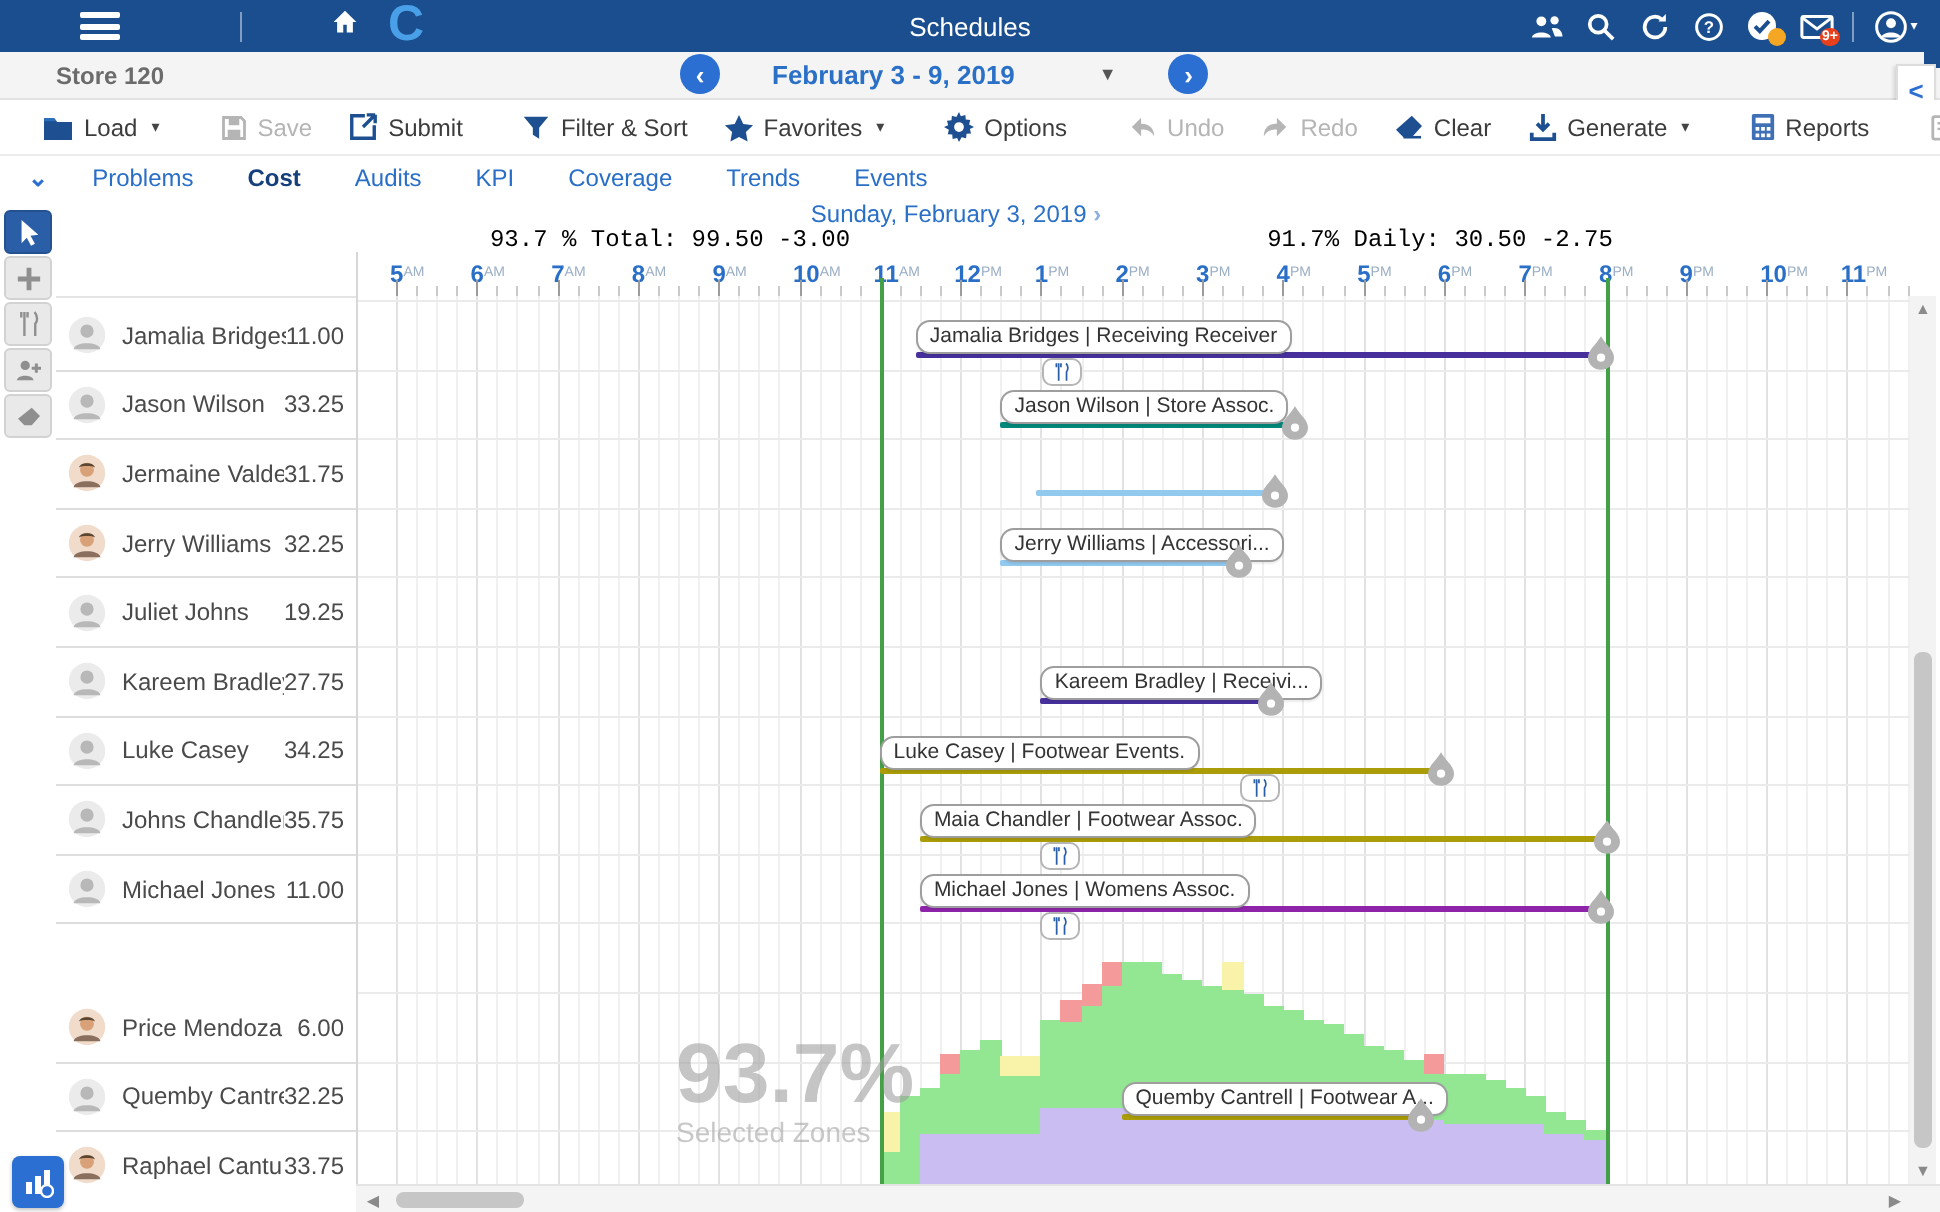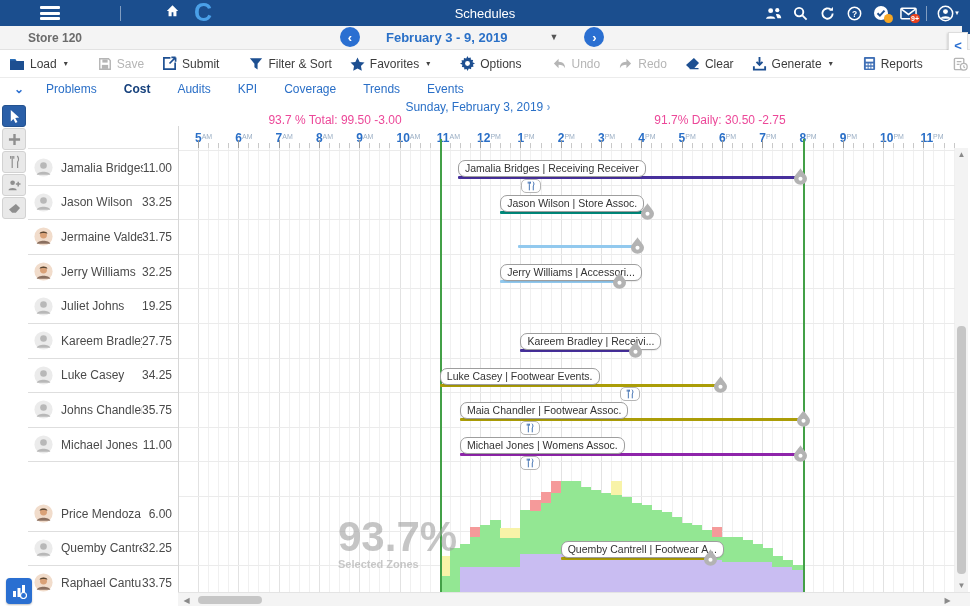--- a/index.html
+++ b/index.html
@@ -26,37 +26,37 @@
   .subheader { position:absolute; left:0; top:26px; width:970px; height:24px; background:#f4f4f4; border-bottom:1px solid #e2e2e2; }
   .store-label { position:absolute; left:28px; top:5px; font-size:12px; font-weight:bold; color:#6b6b6b; }
   .date-nav { position:absolute; left:340px; top:1px; display:flex; align-items:center; gap:26px; }
   .circle-btn { width:20px; height:20px; border-radius:50%; background:#2a6fd1; color:#fff; font-weight:bold; font-size:13px; display:flex; align-items:center; justify-content:center; cursor:pointer; }
   .date-label { font-size:13px; font-weight:bold; color:#2a70c7; cursor:pointer; }
   .date-caret { color:#555; font-size:9px; margin-left:16px; cursor:pointer; }
   .edge-strip { position:absolute; right:0; top:26px; width:8px; height:8px; background:#1b4e8e; }
   .panel-collapse { position:absolute; right:2px; top:32px; width:20px; height:26px; background:#fff; border:1px solid #ddd; box-shadow:-1px 1px 2px rgba(0,0,0,.15); color:#2a6fd1; font-weight:bold; font-size:13px; display:flex; align-items:center; justify-content:center; cursor:pointer; }
 
   
-  .toolbar { position:absolute; left:0; top:50px; width:970px; height:28px; background:#fff; border-bottom:1px solid #ececec; display:flex; align-items:center; padding-left:0; }
+  .toolbar { position:absolute; left:0; top:50px; width:970px; height:28px; background:#fff; border-bottom:1px solid #ececec; display:flex; align-items:center; padding-left:12px; }
   .titem { display:flex; align-items:center; gap:5px; font-size:12px; color:#3c3c3c; margin:0 9px; cursor:pointer; white-space:nowrap; }
   .titem.disabled { color:#b5b5b5; cursor:default; }
   .titem .caret { font-size:8px; color:#444; margin-left:2px; }
   .tsep { width:1px; height:16px; background:#dcdcdc; margin:0 6px; }
 
   
   .tabrow { position:absolute; left:0; top:78px; width:970px; height:22px; background:#fff; display:flex; align-items:center; }
   .tab-collapse { color:#2a6fd1; font-weight:bold; font-size:12px; margin-left:14px; cursor:pointer; }
   .tabs { display:flex; margin-left:22px; gap:27px; }
   .tab { font-size:12px; color:#2a6fc7; cursor:pointer; }
   .tab.active { color:#15407c; font-weight:bold; }
 
   
   .dayhdr { position:absolute; left:178px; top:100px; width:600px; text-align:center; font-size:12px; color:#2a70c7; cursor:pointer; }
   .dayhdr .chev { color:#8ab0dd; font-weight:bold; }
-  .stat { position:absolute; top:113px; font-size:12px; color:#ec4899; text-align:center; white-space:nowrap; }
+  .stat { position:absolute; top:113px; font-size:12px; color:#000000; text-align:center; white-space:nowrap;font-family:Liberation Mono, monospace; }
 
   
   .axis { position:absolute; left:178px; top:126px; width:777px; height:22px; background:#fff; }
   .hlabel { position:absolute; top:2px; white-space:nowrap; }
   .hlabel b { font-size:12px; color:#2a6fc7; }
   .hlabel i { font-style:normal; font-size:7px; color:#9aaec4; vertical-align:3px; }
   .tick { position:absolute; bottom:0; width:1px; background:#c9c9c9; }
   .tick.hour { background:#9b9b9b; }
   .tick.zone { background:#43a047; width:2px; }
 
@@ -74,21 +74,21 @@
 
   
   .chart { position:absolute; left:178px; top:148px; width:777px; height:444px; overflow:hidden; background:#fff; }
   .vline { position:absolute; top:0; height:444px; width:1px; background:#f0f0f0; z-index:1; }
   .vline.hour { background:#e2e2e2; }
   .rowline { position:absolute; left:0; width:777px; height:1px; background:#ebebeb; z-index:1; }
   .zoneline { position:absolute; top:0; height:444px; width:2px; background:#43a047; z-index:3; }
   .hbin { position:absolute; z-index:2; }
   .wmark { position:absolute; z-index:4; pointer-events:none; }
   .wmark .pct { font-size:42px; font-weight:bold; color:rgba(158,158,158,.6); line-height:42px; }
-  .wmark .lbl { font-size:11px; font-weight:bold; color:rgba(170,170,170,.65); }
+  .wmark .lbl { font-size:14px; font-weight:normal; color:rgba(170,170,170,.65); }
   .shiftbar { position:absolute; height:3px; z-index:5; border-radius:1px; }
   .shiftlabel { position:absolute; z-index:6; background:#fff; border:1px solid #9e9e9e; border-radius:7px; font-size:10.5px; color:#333; padding:1px 6px 2px 6px; white-space:nowrap; box-shadow:0 1px 1px rgba(0,0,0,.08); cursor:pointer; }
   .pin { position:absolute; z-index:6; }
   .mealbox { position:absolute; z-index:6; width:20px; height:14px; background:#fff; border:1px solid #b5b5b5; border-radius:5px; display:flex; align-items:center; justify-content:center; cursor:pointer; }
 
   
   .vscroll { position:absolute; left:955px; top:148px; width:13px; height:444px; background:#f3f3f3; z-index:7; }
   .vthumb { position:absolute; left:2px; width:9px; background:#c6c6c6; border-radius:4px; }
   .sarrow { position:absolute; color:#8a8a8a; font-size:8px; width:13px; text-align:center; cursor:pointer; }
   .hscroll { position:absolute; left:178px; top:592px; width:792px; height:14px; background:#f4f4f4; border-top:1px solid #e4e4e4; z-index:7; }

